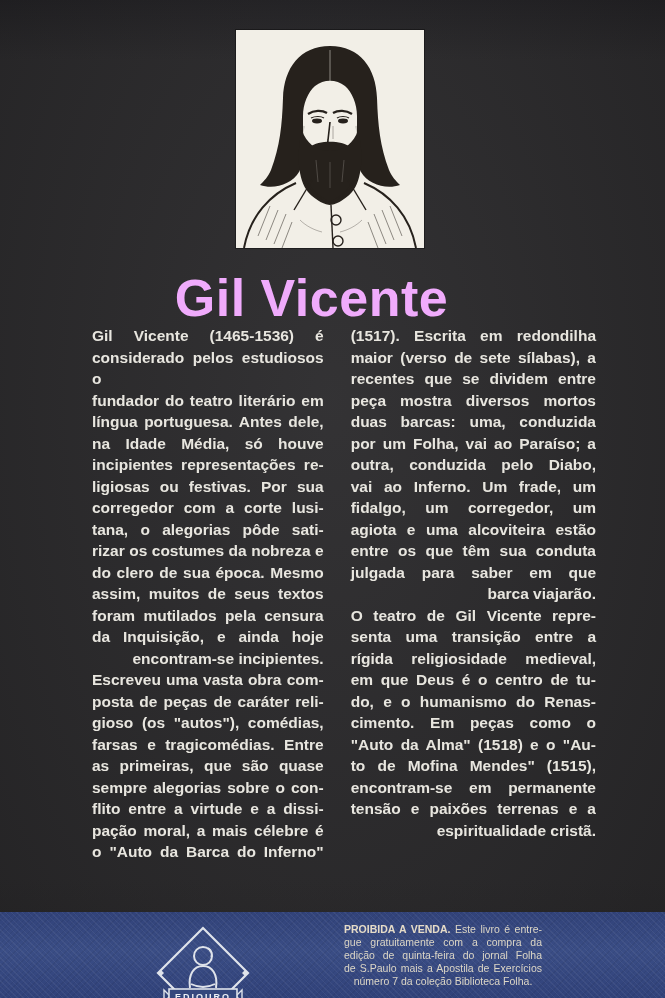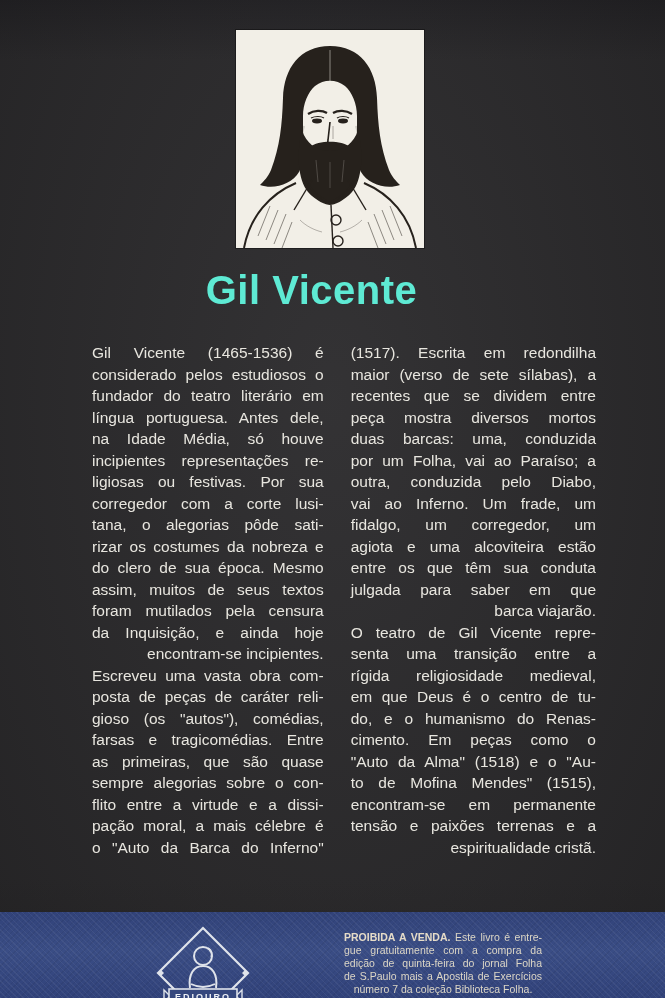--- a/index.html
+++ b/index.html
@@ -12,43 +12,43 @@
     font-family:"Liberation Sans", sans-serif;
     -webkit-font-smoothing:antialiased;
   }
   .portrait-box{
     position:absolute;left:236px;top:30px;width:188px;height:218px;
     background:#f2efe7;box-shadow:0 0 0 1px rgba(0,0,0,.35);
   }
   .portrait-box svg{display:block;width:100%;height:100%;}
   .page-title{
     position:absolute;left:0;top:268px;width:623px;
-    text-align:center;color:#5eead4;font-size:40px;font-weight:700;
+    text-align:center;color:#f0abfc;font-size:52px;font-weight:700;
     letter-spacing:.5px;
   }
   .bio{
-    position:absolute;left:92px;top:342px;width:504px;
+    position:absolute;left:92px;top:325px;width:504px;
     display:flex;gap:27px;
-    color:#e8e6df;font-size:15.5px;line-height:21.5px;
+    color:#e8e6df;font-size:15.5px;line-height:21.5px;font-weight:bold;
   }
   .bio-col-left{width:238px;}
   .bio-col-right{width:252px;}
   .bio-line{text-align:right;white-space:nowrap;}
   .bio-line.just{white-space:normal;text-align:justify;text-align-last:justify;}
   .footer-bar{
     position:absolute;left:0;top:912px;width:665px;height:86px;
     background:#35477d;
     background-image:
       repeating-linear-gradient(45deg, rgba(255,255,255,0.05) 0 1px, transparent 1px 4px),
       repeating-linear-gradient(-45deg, rgba(0,0,0,0.06) 0 1px, transparent 1px 4px),
       linear-gradient(180deg,#32437a 0%,#3a4d85 45%,#31427a 100%);
   }
   .publisher-logo{position:absolute;left:146px;top:14px;width:114px;height:72px;overflow:hidden;}
   .sales-notice{
-    position:absolute;left:344px;top:19px;width:198px;
+    position:absolute;left:344px;top:11px;width:198px;
     color:#dcd6c6;font-size:10.5px;line-height:13px;
   }
   .notice-line{text-align:center;}
   .notice-line.just{text-align:justify;text-align-last:justify;}
   .notice-lead{font-weight:700;color:#e6dcc8;}
 </style>
 </head>
 <body>
 
 <div class="portrait-box">

